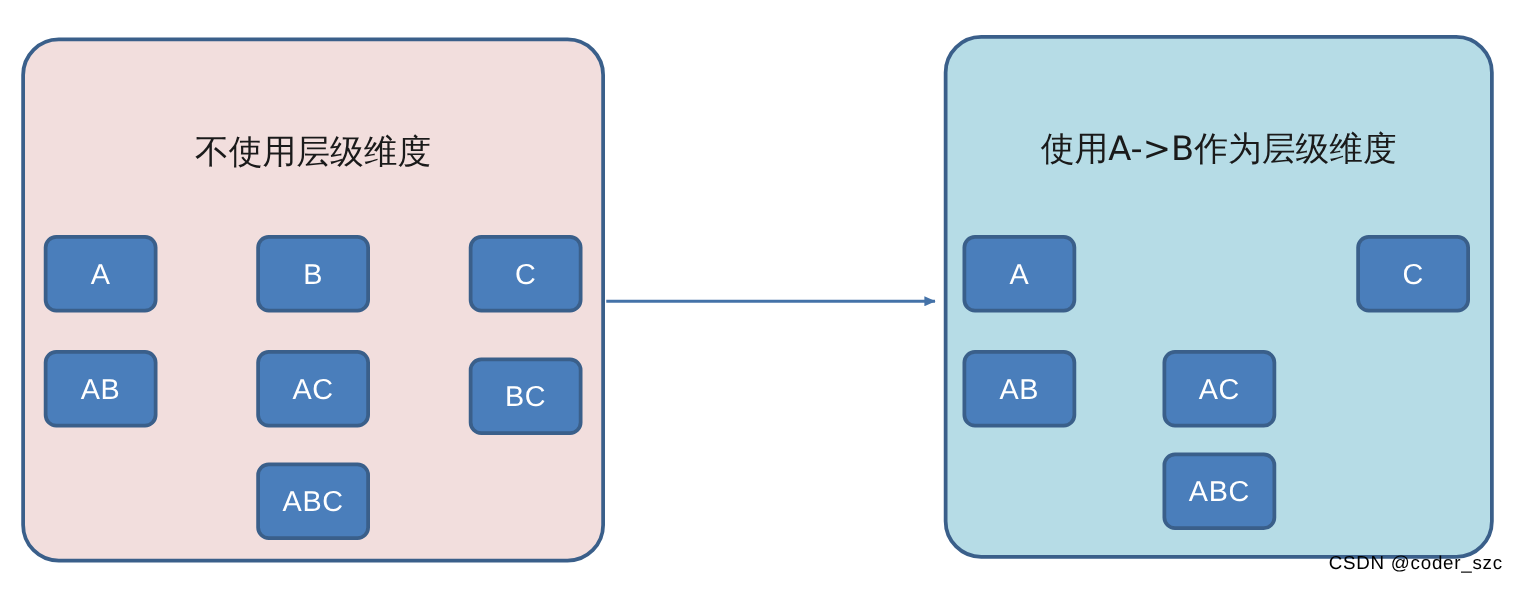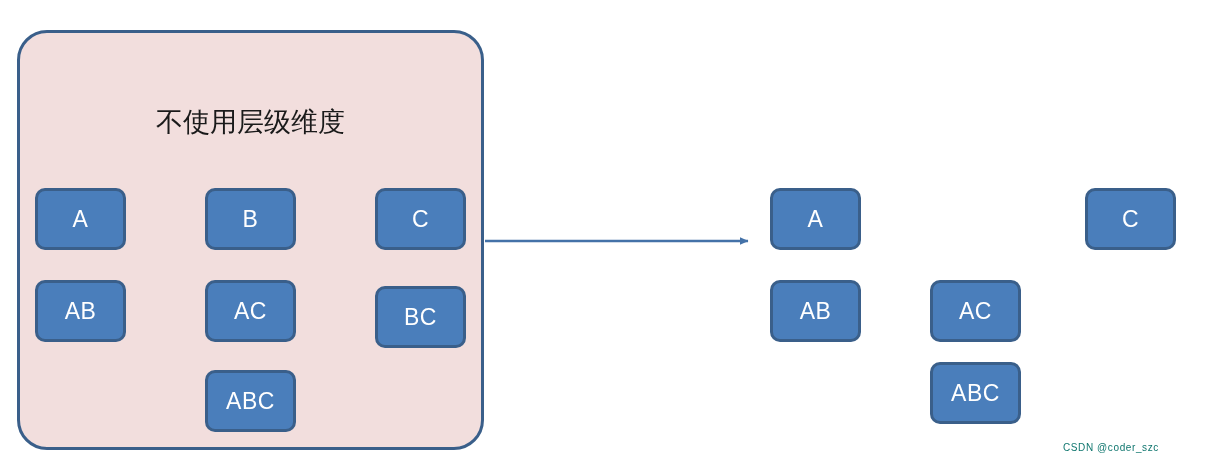--- a/index.html
+++ b/index.html
@@ -83,36 +83,39 @@
     left: 484px;
     top: 224px;
     width: 275px;
     height: 34px;
   }
 
   #watermark {
     position: absolute;
     left: 1063px;
     top: 442px;
-    font-size: 10px;
-    color: #0f766e;
+    font-size: 15px;
+    color: #000000;
     letter-spacing: 0.6px;
     white-space: nowrap;
     font-family: "Liberation Sans", "DejaVu Sans", sans-serif;
   }
 </style>
 </head>
 <body>
 
 <div id="canvas">
 
   <div class="panel" id="panel-left">
     <div class="panel-title">不使用层级维度</div>
   </div>
 
+  <div class="panel" id="panel-right">
+    <div class="panel-title">使用A-&gt;B作为层级维度</div>
+  </div>
 
   <div id="nodes-layer">
       <div class="node" style="left: 35px; top: 188px;">
         <span>A</span>
       </div>
       <div class="node" style="left: 205px; top: 188px;">
         <span>B</span>
       </div>
       <div class="node" style="left: 375px; top: 188px;">
         <span>C</span>

